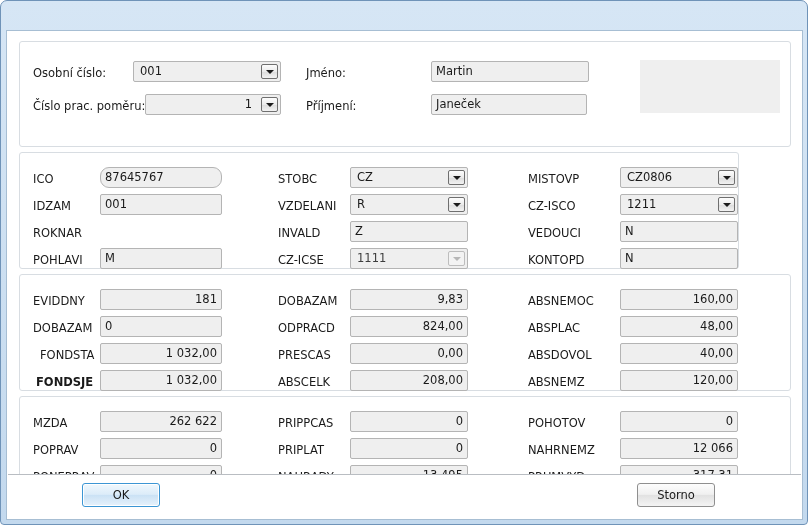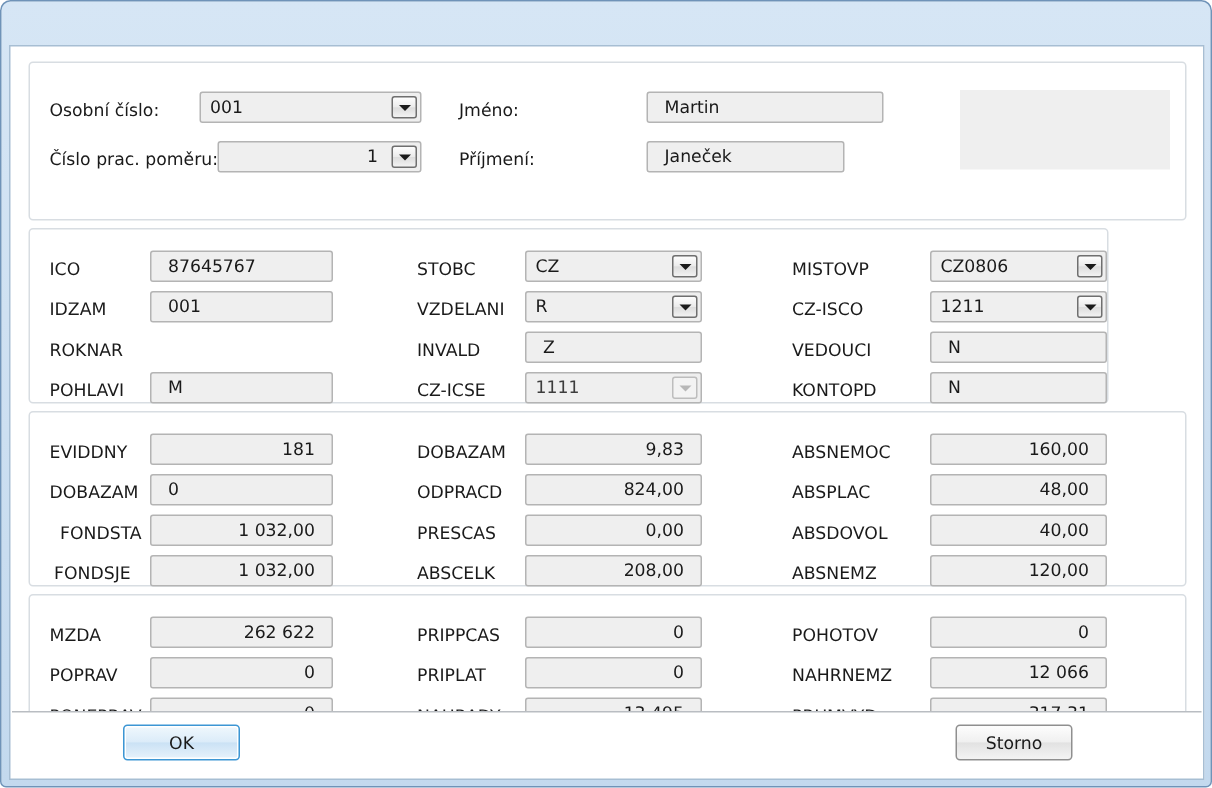--- a/index.html
+++ b/index.html
@@ -105,21 +105,21 @@
   .fld {
     position: absolute;
     box-sizing: border-box;
     height: 21px;
     background: #efefef;
     border: 1px solid #b4b4b4;
     border-radius: 2px;
     font-size: 11.5px;
     color: #1a1a1a;
     line-height: 19px;
-    padding: 0 11px;
+    padding: 0 4px;
     white-space: nowrap;
     overflow: hidden;
   }
   .fld.num { text-align: right; }
 
   
   .combo {
     position: absolute;
     box-sizing: border-box;
     height: 21px;
@@ -213,29 +213,29 @@
         <div class="ctext num">1</div>
         <div class="cbtn">
             <div class="arr"></div>
           </div>
       </div>
 
       <div class="lbl" style="left:286px; top:24px;">Jméno:</div>
       <div class="fld" style="left:411px; top:19px; width:158px;">Martin</div>
 
       <div class="lbl" style="left:286px; top:57px;">Příjmení:</div>
-      <div class="fld" style="left:411px; top:52px; width:132px;">Janeček</div>
+      <div class="fld" style="left:411px; top:52px; width:156px;">Janeček</div>
 
       <div style="position:absolute; left:620px; top:18px; width:140px; height:53px; background:#efefef;"></div>
     </div>
 
     <div class="group" id="group-pers">
 
       <div class="lbl" style="left:13px;  top:19px;">ICO</div>
-      <div class="fld" style="left:80px;  top:14px; width:122px;">87645767</div>
+      <div class="fld" style="left:80px;  top:14px; width:122px;border-radius:9px;">87645767</div>
 
       <div class="lbl" style="left:13px;  top:46px;">IDZAM</div>
       <div class="fld" style="left:80px;  top:41px; width:122px;">001</div>
 
       <div class="lbl" style="left:13px;  top:73px;">ROKNAR</div>
 
       <div class="lbl" style="left:13px;  top:100px;">POHLAVI</div>
       <div class="fld" style="left:80px;  top:95px; width:122px;">M</div>
 
       <div class="lbl" style="left:258px; top:19px;">STOBC</div>
@@ -292,21 +292,21 @@
 
       <div class="lbl" style="left:13px; top:19px;">EVIDDNY</div>
       <div class="fld num" style="left:80px; top:14px; width:122px;">181</div>
 
       <div class="lbl" style="left:13px; top:46px;">DOBAZAM</div>
       <div class="fld" style="left:80px; top:41px; width:122px;">0</div>
 
       <div class="lbl" style="left:20px; top:73px;">FONDSTA</div>
       <div class="fld num" style="left:80px; top:68px; width:122px;">1 032,00</div>
 
-      <div class="lbl" style="left:16px; top:100px;">FONDSJE</div>
+      <div class="lbl" style="left:16px; top:100px;font-weight:bold;">FONDSJE</div>
       <div class="fld num" style="left:80px; top:95px; width:122px;">1 032,00</div>
 
       <div class="lbl" style="left:258px; top:19px;">DOBAZAM</div>
       <div class="fld num" style="left:330px; top:14px; width:118px;">9,83</div>
 
       <div class="lbl" style="left:258px; top:46px;">ODPRACD</div>
       <div class="fld num" style="left:330px; top:41px; width:118px;">824,00</div>
 
       <div class="lbl" style="left:258px; top:73px;">PRESCAS</div>
       <div class="fld num" style="left:330px; top:68px; width:118px;">0,00</div>

